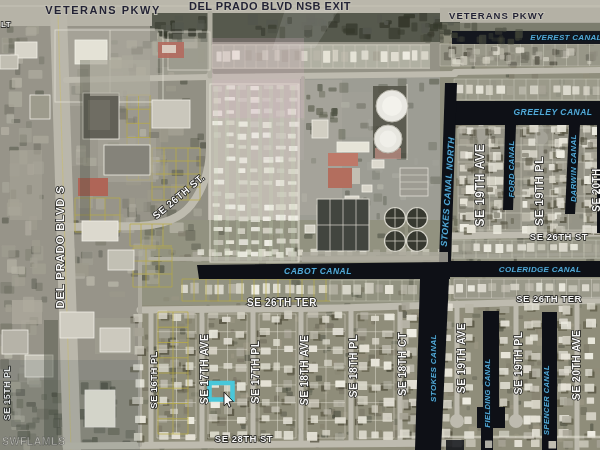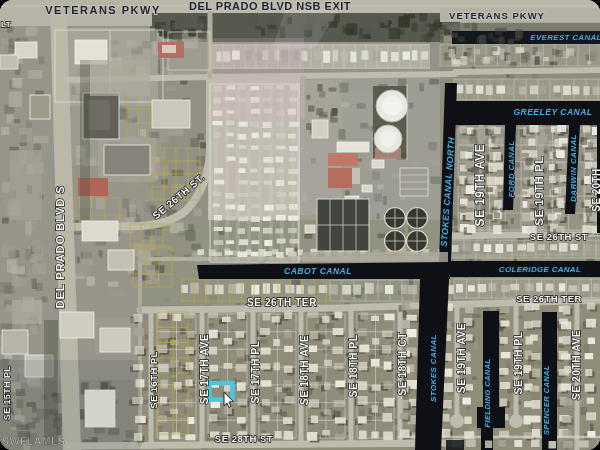--- a/index.html
+++ b/index.html
@@ -1,14 +1,14 @@
 <!DOCTYPE html>
 <html><head><meta charset="utf-8"><style>
 html,body{margin:0;padding:0;background:#000;}
-#map{width:600px;height:450px;overflow:hidden;filter:blur(0.5px);border-radius:13px;}
+#map{width:600px;height:450px;overflow:hidden;filter:blur(0.5px);}
 </style></head><body>
 <div id="map"><svg xmlns="http://www.w3.org/2000/svg" width="600" height="450" viewBox="0 0 600 450">
       <rect width="600" height="450" fill="#949286"></rect>
 <rect x="0.0" y="0.0" width="600.0" height="30.0" fill="#aaa79c"></rect>
 <rect x="0.0" y="25.0" width="150.0" height="425.0" fill="#97948a"></rect>
 <rect x="150.0" y="25.0" width="62.0" height="425.0" fill="#929084"></rect>
 <rect x="150.0" y="12.0" width="310.0" height="30.0" fill="#53564a"></rect>
 <rect x="440.0" y="23.0" width="160.0" height="10.0" fill="#6b6e5d" fill-opacity="0.75"></rect>
 <rect x="208.0" y="78.0" width="97.0" height="188.0" fill="#c2bcb3"></rect>
 <rect x="300.0" y="76.0" width="148.0" height="190.0" fill="#9d9d95"></rect>

